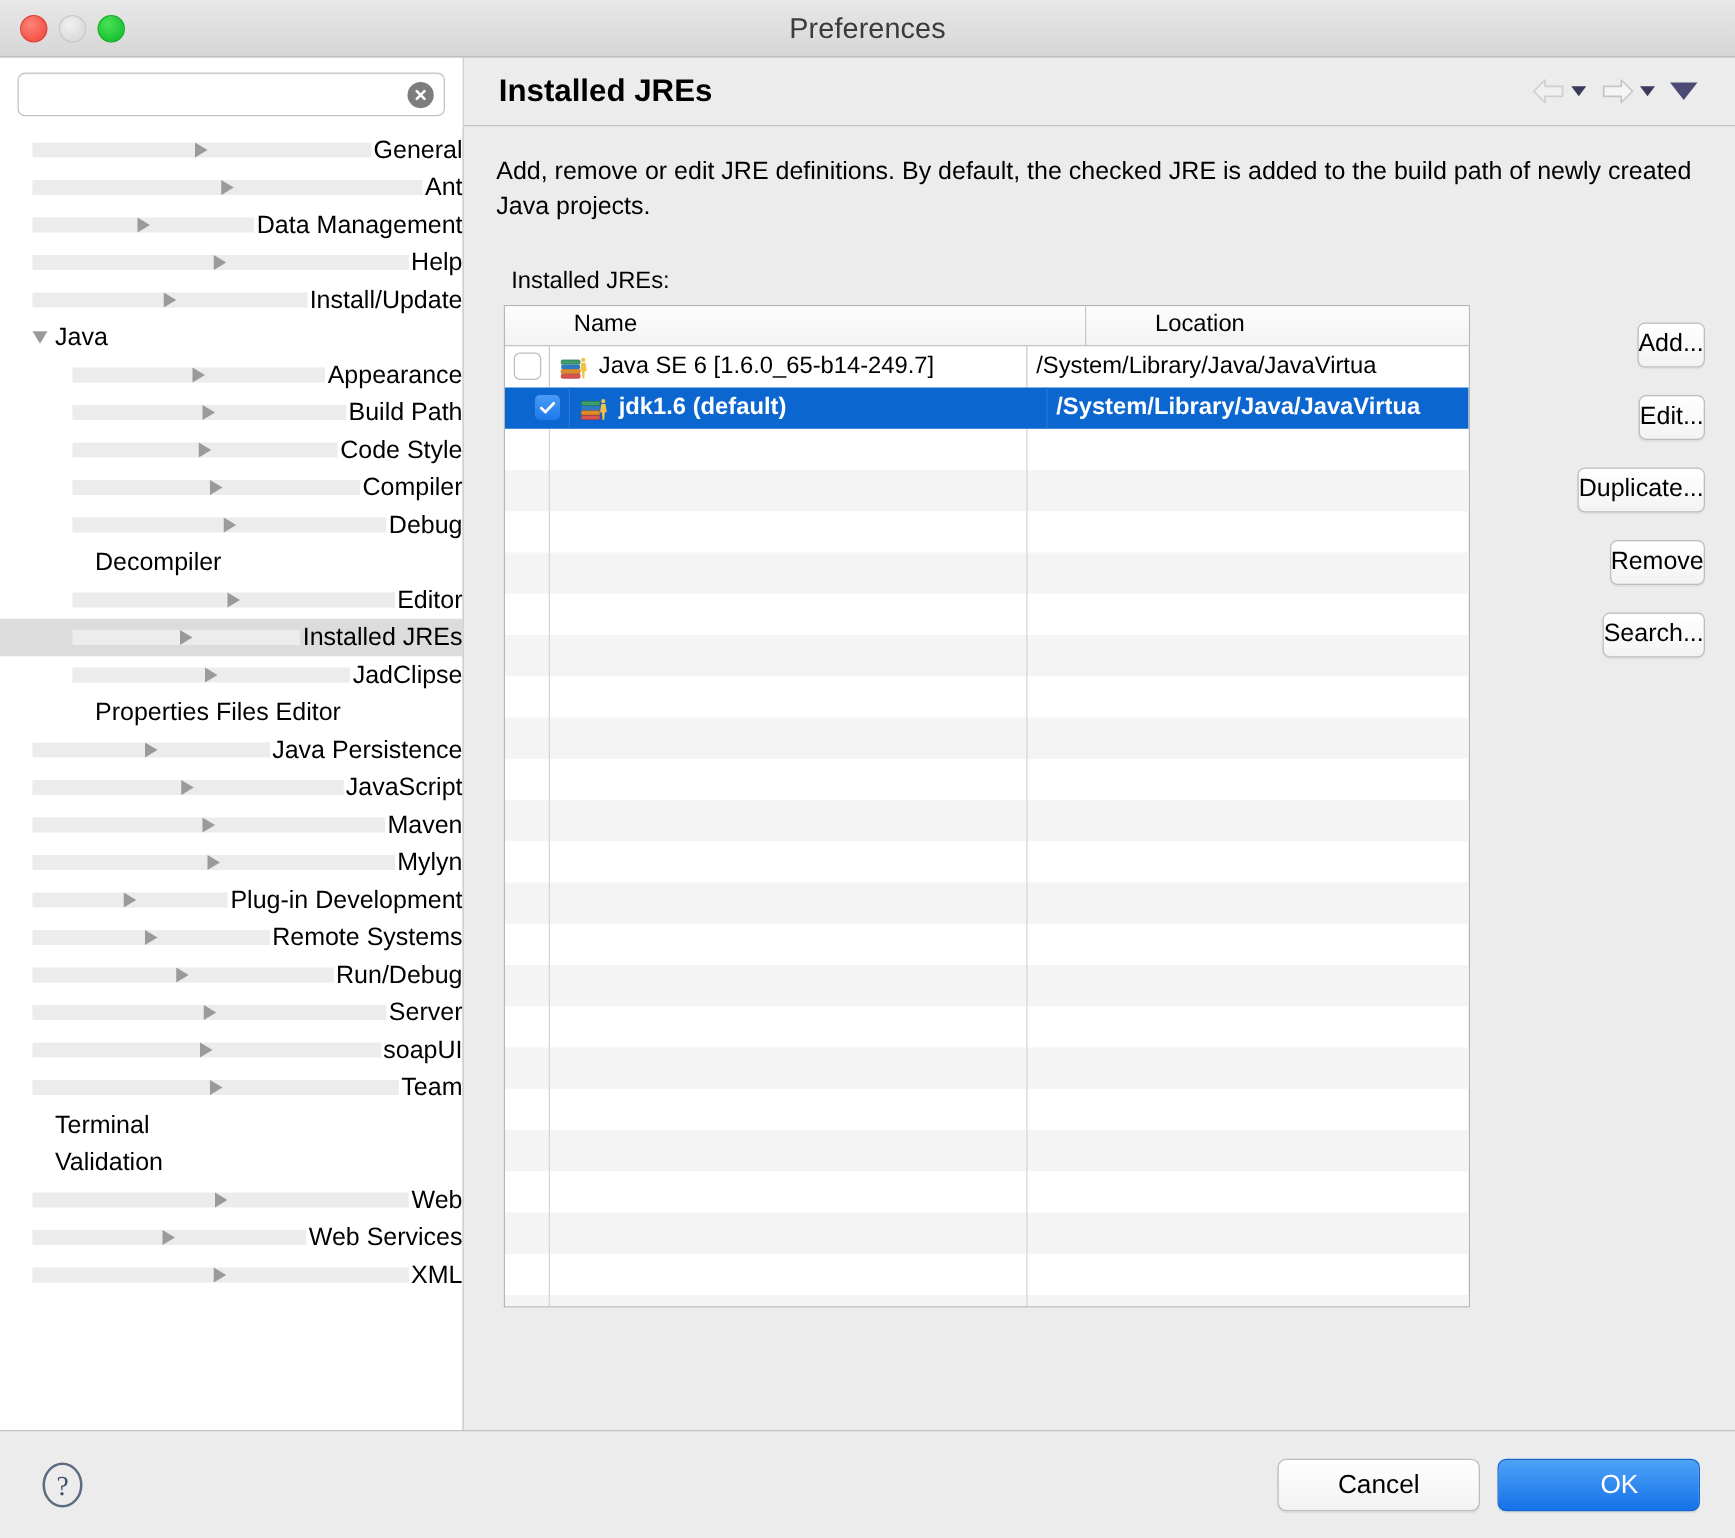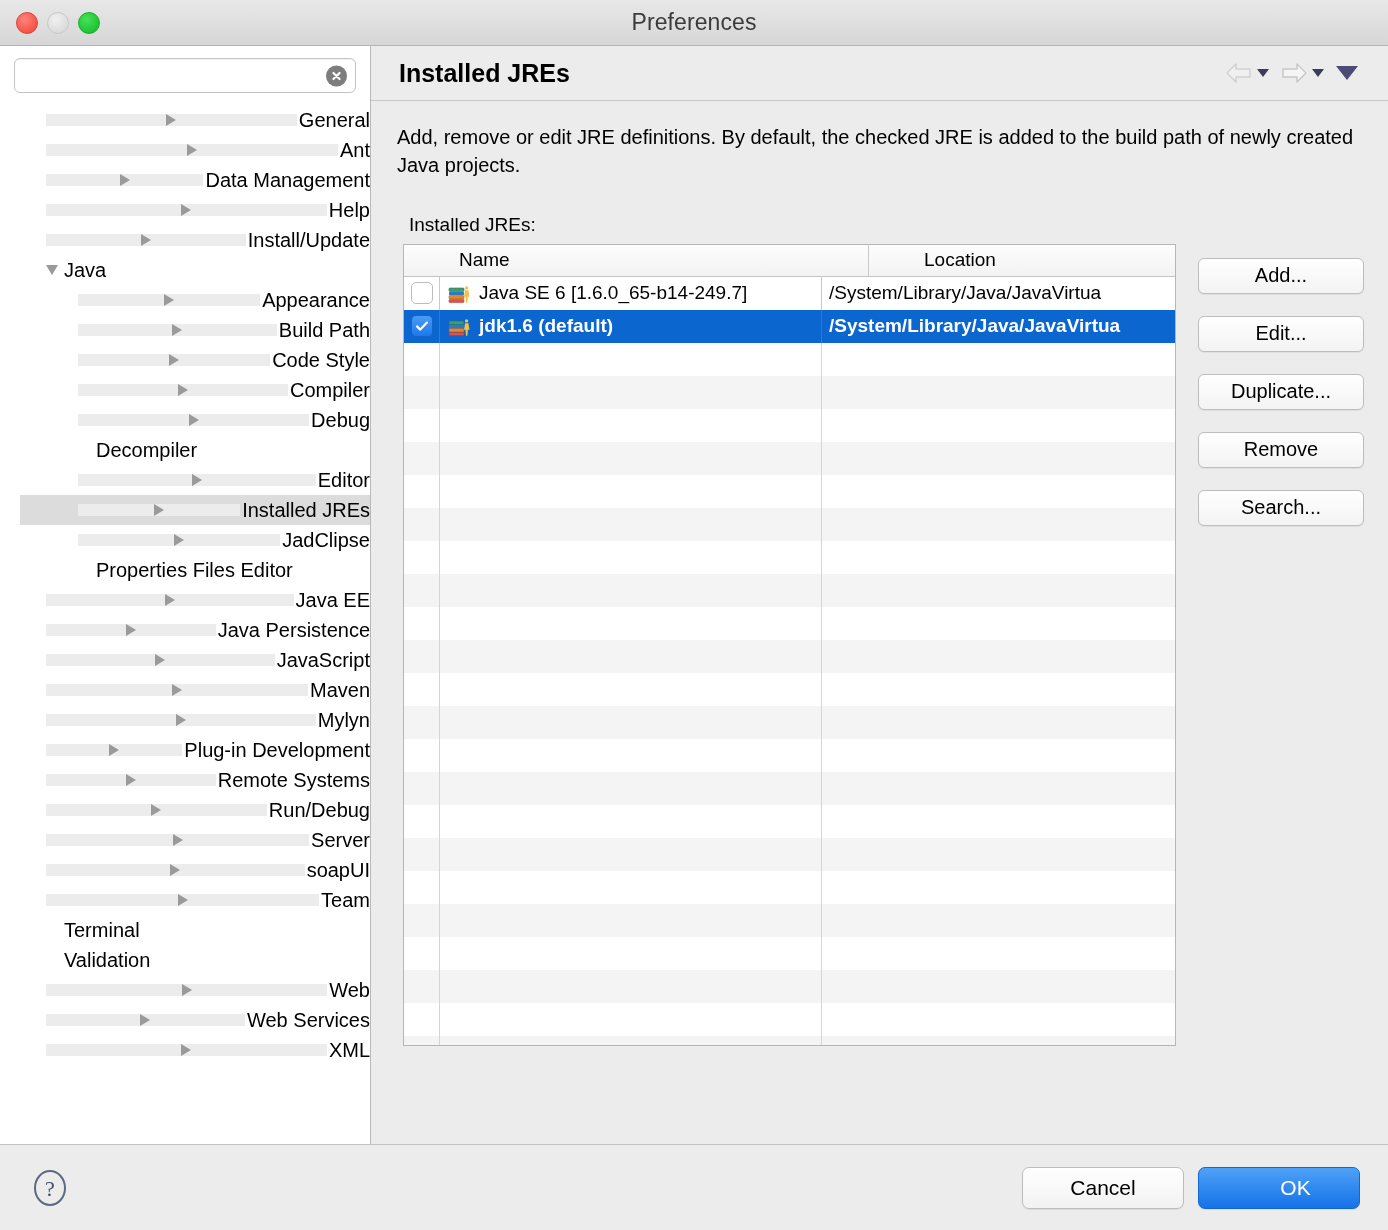--- a/index.html
+++ b/index.html
@@ -89,21 +89,20 @@
     flex: 1 1 auto;
     overflow: hidden;
     padding-top: 2px;
   }
   .tnode {
     display: flex; align-items: center;
     height: 30px;
     font-size: 20px; color: #000;
     padding-left: 26px;
     white-space: nowrap;
-    margin-left: 20px;
   }
   .tnode.lvl1 { padding-left: 26px; }
   .tnode.lvl2 { padding-left: 58px; }
   .tnode.selected { background: #dcdcdc; }
   .arrow {
     width: 16px; flex: 0 0 16px;
     display: flex; align-items: center; justify-content: flex-start;
     margin-right: 2px;
   }
   .arrow i {
@@ -186,21 +185,21 @@
     margin-left: 47px;
   }
   .th.name { width: 418px; flex: 0 0 418px; border-right: 1px solid #c9c9c9; }
   .th.loc  { flex: 1 1 auto; }
 
   .tbody { flex: 1 1 auto; position: relative; overflow: hidden; }
   .tr {
     display: flex; height: 33px; align-items: center;
     position: relative;
   }
-  .tr.sel { background: #0b66d0; color: #fff; }
+  .tr.sel { background: #0b66d0; color: #fff; padding-left: 16px; }
   .cell-check {
     width: 36px; flex: 0 0 36px;
     display: flex; align-items: center; justify-content: center;
     border-right: 1px solid #c9c9c9;
     height: 100%;
   }
   .tr.sel .cell-check { border-right-color: #2a79d8; }
   .cb {
     width: 22px; height: 22px; border-radius: 5px;
     border: 1px solid #bcbcbc; background: #fff;
@@ -233,20 +232,21 @@
   .fillrow.alt { background: #f4f4f4; }
   .fc1 { width: 36px; flex: 0 0 36px; border-right: 1px solid #d5d5d5; }
   .fc2 { width: 382px; flex: 0 0 382px; border-right: 1px solid #d5d5d5; }
   .fc3 { flex: 1 1 auto; }
 
   .sidebtns {
     width: 166px; flex: 0 0 166px;
     display: flex; flex-direction: column;
     gap: 22px;
     padding-top: 14px;
+    align-items: flex-end;
   }
   .btn {
     height: 36px;
     border: 1px solid #bdbdbd;
     border-radius: 6px;
     background: linear-gradient(to bottom,#ffffff,#f3f3f3);
     font-size: 20px; color: #000;
     display: flex; align-items: center; justify-content: center;
     font-family: "Liberation Sans", sans-serif;
     box-shadow: 0 1px 1px rgba(0,0,0,.06);
@@ -396,26 +396,20 @@
             <span class="arrow right">
               <i></i>
             </span>
             <span class="tlabel">JadClipse</span>
           </div>
           <div class="tnode lvl2">
             <span class="arrow none">
               <i></i>
             </span>
             <span class="tlabel">Properties Files Editor</span>
-          </div>
-          <div class="tnode lvl1">
-            <span class="arrow right">
-              <i></i>
-            </span>
-            <span class="tlabel">Java EE</span>
           </div>
           <div class="tnode lvl1">
             <span class="arrow right">
               <i></i>
             </span>
             <span class="tlabel">Java Persistence</span>
           </div>
           <div class="tnode lvl1">
             <span class="arrow right">
               <i></i>

